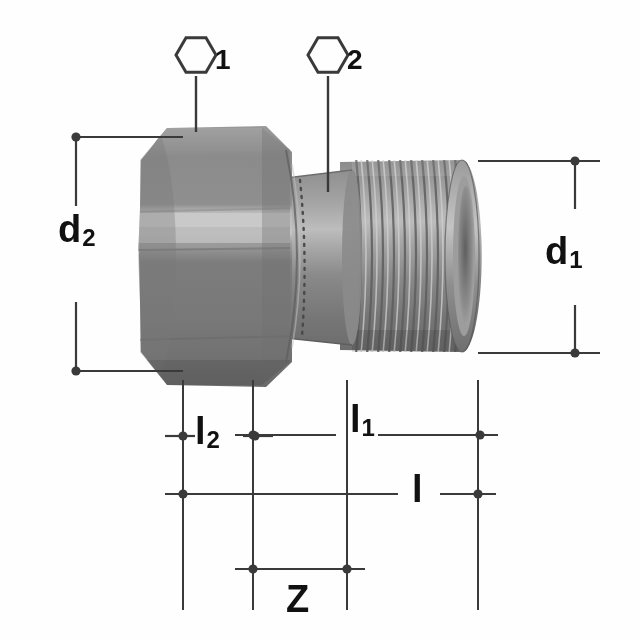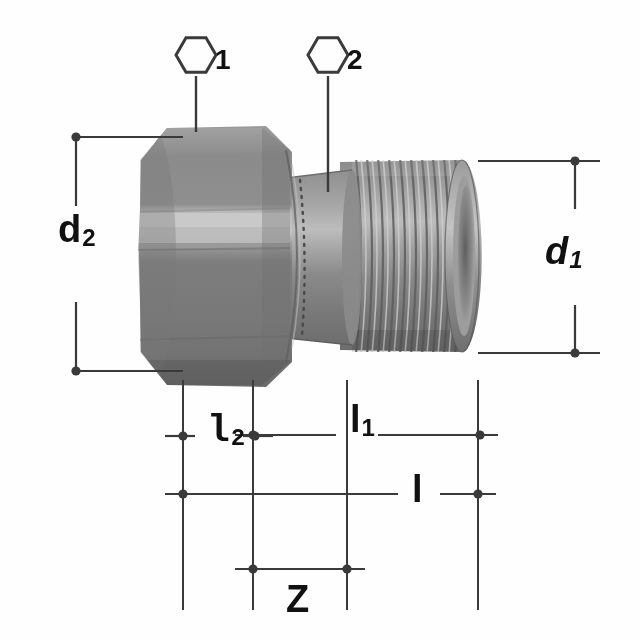--- a/index.html
+++ b/index.html
@@ -192,22 +192,22 @@
     <g id="callouts">
         <polygon points="216.0,55.0 206.0,72.3 186.0,72.3 176.0,55.0 186.0,37.7 206.0,37.7" fill="none" stroke="#3a3a3a" stroke-width="3"></polygon>
         <line x1="196" y1="76" x2="196" y2="132" stroke="#3a3a3a" stroke-width="2.4"></line>
         <polygon points="348.0,55.0 338.0,72.3 318.0,72.3 308.0,55.0 318.0,37.7 338.0,37.7" fill="none" stroke="#3a3a3a" stroke-width="3"></polygon>
         <line x1="328" y1="76" x2="328" y2="192" stroke="#3a3a3a" stroke-width="2.4"></line>
       </g>
   </svg>
 
   <div id="labels">
       <div class="lbl" style="left: 58px; top: 210px;"><span class="main">d</span><span class="sub">2</span></div>
-      <div class="lbl" style="left: 545px; top: 232px; font-style: italic;"><span class="main">d</span><span class="sub">1</span></div>
-      <div class="lbl" style="left: 207px; top: 412px; font-family: Liberation Mono, monospace;"><span class="main">l</span><span class="sub">2</span></div>
+      <div class="lbl" style="left: 545px; top: 232px;"><span class="main">d</span><span class="sub">1</span></div>
+      <div class="lbl" style="left: 195px; top: 412px;"><span class="main">l</span><span class="sub">2</span></div>
       <div class="lbl" style="left: 350px; top: 400px;"><span class="main">l</span><span class="sub">1</span></div>
       <div class="lbl" style="left: 412px; top: 470px;"><span class="main">l</span></div>
       <div class="lbl" style="left: 286px; top: 580px;"><span class="main">Z</span></div>
     </div>
 
   <div id="callnums">
       <div class="callnum" style="left: 215px; top: 44px;">1</div>
       <div class="callnum" style="left: 347px; top: 44px;">2</div>
     </div>
 

